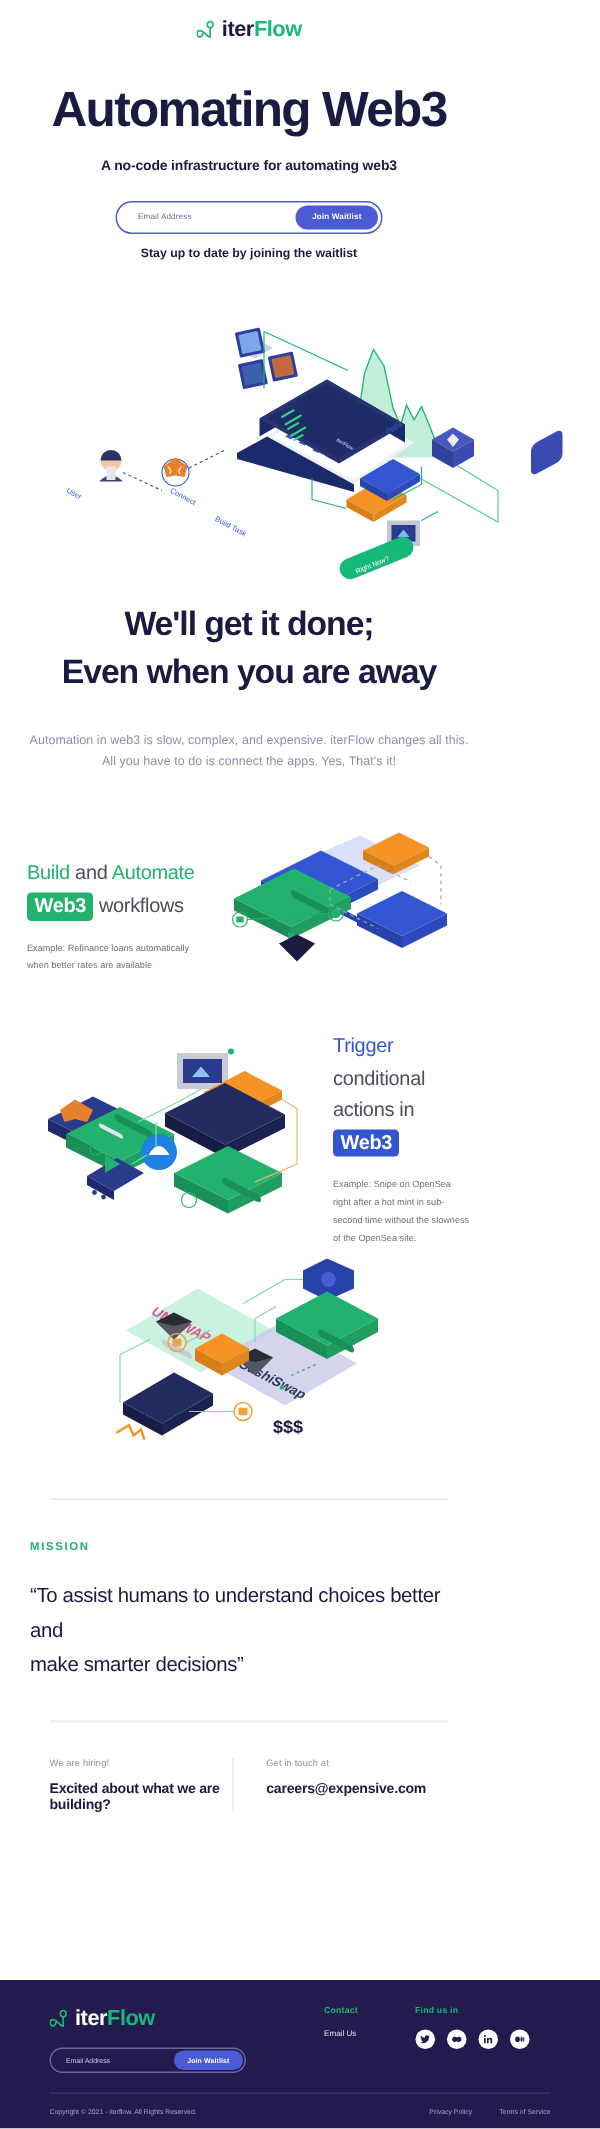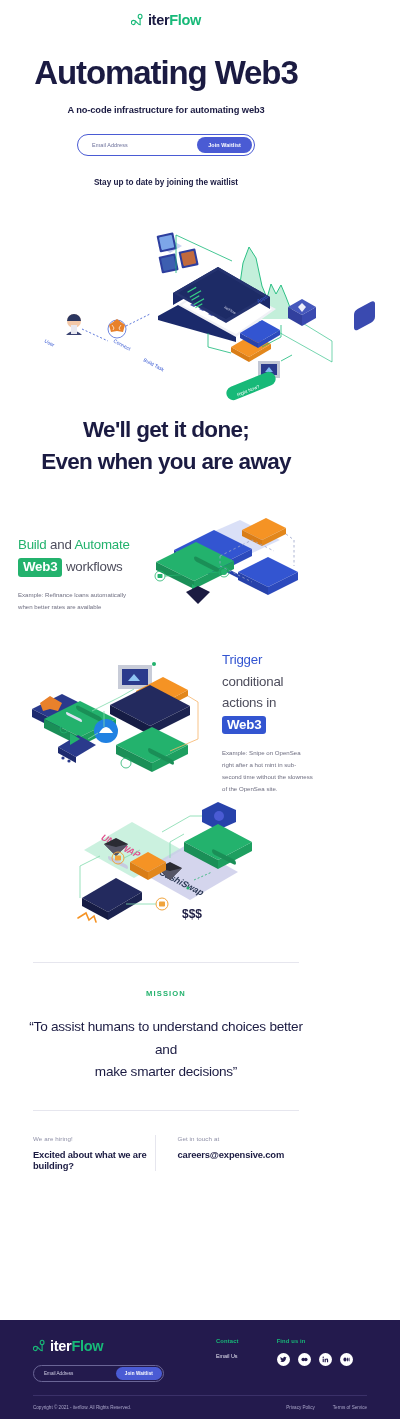--- a/index.html
+++ b/index.html
@@ -40,21 +40,21 @@
     flex: 1; border: 0; outline: 0; background: transparent;
     font-family: "Liberation Sans", sans-serif;
     font-size: 5.4px; color: #1b1b42; padding-left: 14px; letter-spacing: 0.1px;
   }
   .waitlist input::placeholder { color: #6b6f9a; }
   .waitlist-btn {
     background: #4a5bd4; color: #fff; border: 0; border-radius: 999px;
     height: 16px; padding: 0 11px; font-size: 5.4px; font-weight: 700;
     font-family: "Liberation Sans", sans-serif; cursor: pointer; letter-spacing: 0.1px;
   }
-  .hero-note { margin-top: 22px; font-size: 8.2px; font-weight: 700; color: #1b1b42; }
+  .hero-note { margin-top: 8px; font-size: 8.2px; font-weight: 700; color: #1b1b42; }
 
   
   .hero-illo { width: 400px; height: 205px; margin-top: 14px; display: block; }
 
   
   .tagline { text-align: center; padding: 8px 18px 0; }
   .tagline h2 {
     font-size: 22.5px; font-weight: 700; color: #1b1b42;
     line-height: 1.42; letter-spacing: -0.7px;
   }
@@ -84,21 +84,21 @@
   .badge.blue-bg { background: #3355d1; }
   .orange { color: #f59324; }
   .badge.orange-bg { background: #f59324; }
   .feature p.example {
     margin-top: 12px; font-size: 6.1px; line-height: 1.95; color: #6e6e80;
   }
   .feature-illo { flex: 1; display: flex; align-items: center; justify-content: center; }
 
   
   .divider { height: 1px; background: #e6e6ee; margin: 18px 33px 0; }
-  .mission { text-align: center; padding: 26px 20px 0; }
+  .mission { text-align: left; padding: 26px 20px 0; }
   .mission-label {
     font-size: 7.6px; font-weight: 700; letter-spacing: 1.1px; color: #23b26d;
   }
   .mission-quote {
     margin-top: 18px; font-size: 13.6px; color: #1b1b42;
     line-height: 1.68; letter-spacing: -0.25px;
   }
 
   
   .contact { display: flex; padding: 24px 33px 0; }
@@ -272,20 +272,21 @@
       <rect x="225" y="178" width="52" height="14" rx="7" fill="#17b978" transform="rotate(-22 251 185)"></rect>
       <text x="236" y="190" font-size="4.6" fill="#fff" font-family="Liberation Sans, sans-serif" transform="rotate(-22 251 188)">Right Now?</text>
     </g>
   </svg>
 
   <div class="tagline">
     <h2>
       <span>We'll get it done;</span><br>
       <span>Even when you are away</span>
     </h2>
+    <p>Automation in web3 is slow, complex, and expensive. iterFlow changes all this. All you have to do is connect the apps. Yes, That's it!</p>
   </div>
 
   <div class="features">
 
     <div class="feature">
       <div class="feature-text">
         <h3>
           <span class="accent green">Build</span><span> and </span><span class="accent green">Automate</span><br>
           <span class="badge green-bg">Web3</span><span> workflows</span>
         </h3>

